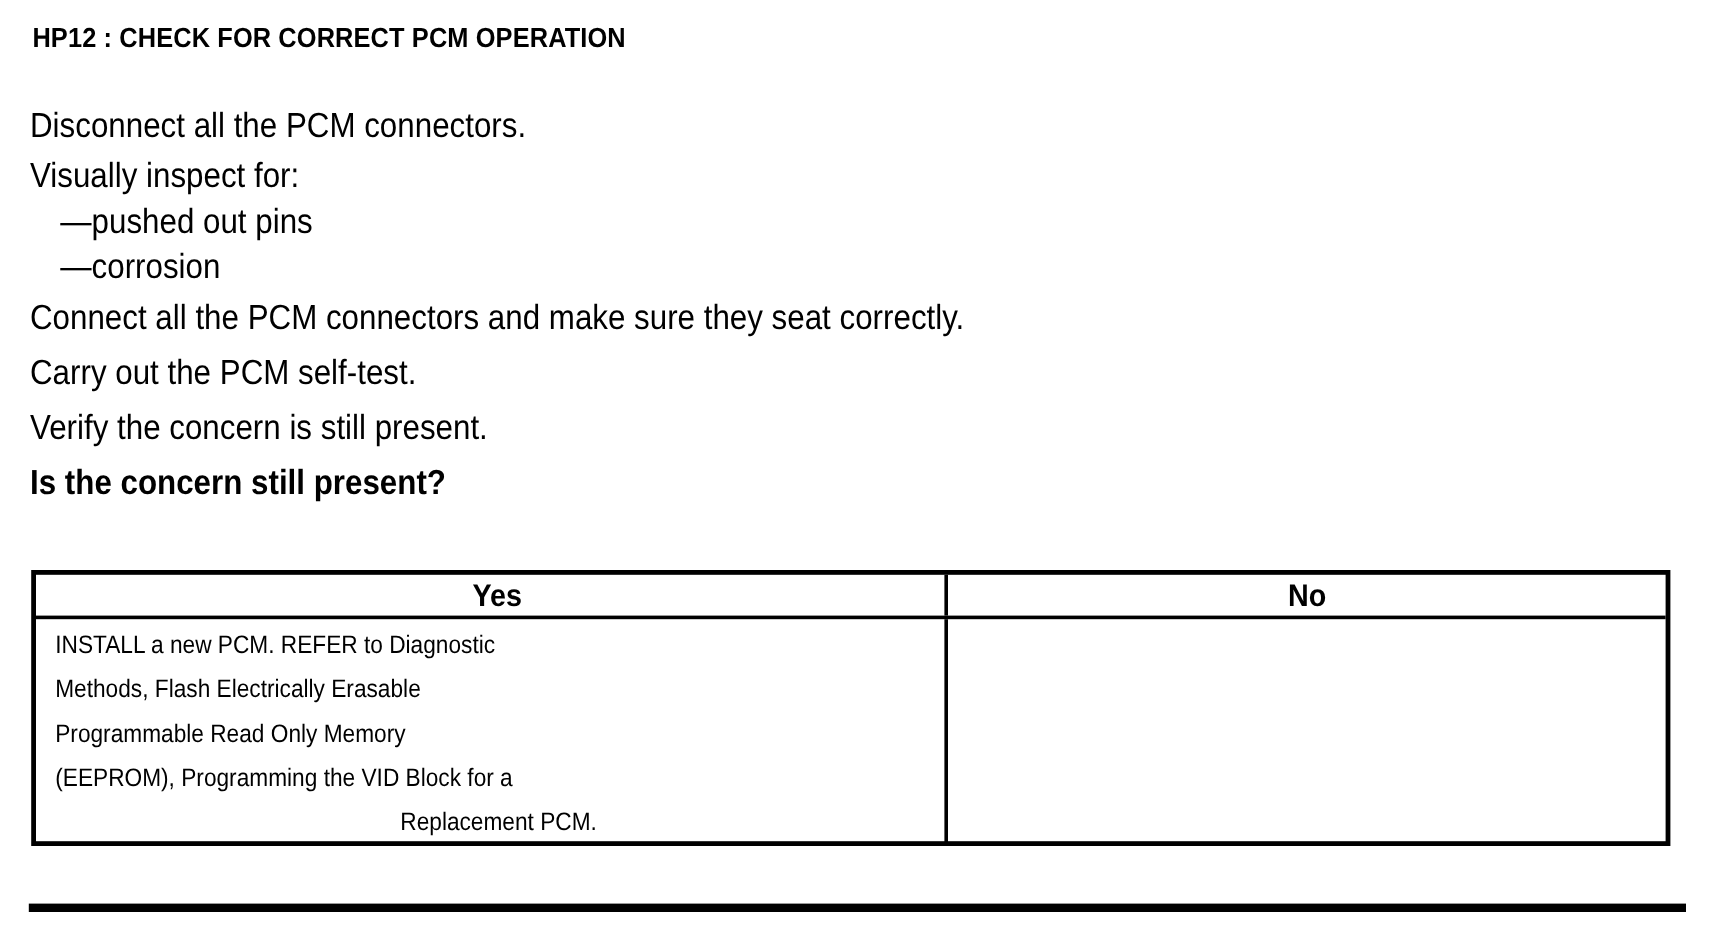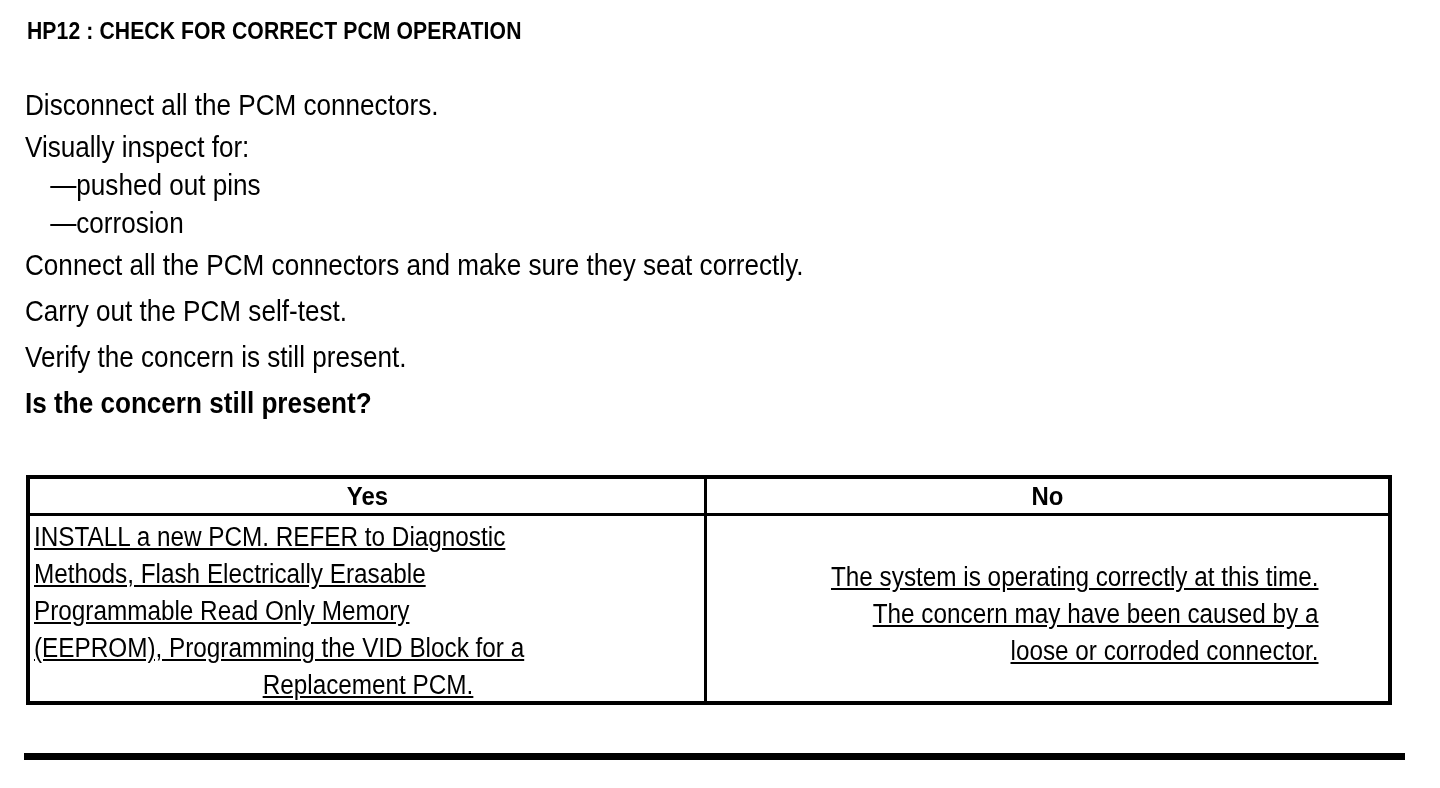--- a/index.html
+++ b/index.html
@@ -77,24 +77,25 @@
     height: 37px;
     border-bottom: 3px solid #000;
     box-sizing: border-box;
   }
   .table-body {
     display: flex;
     height: 186px;
     box-sizing: border-box;
   }
   .col-left {
-    width: 677px;
+    width: 748px;
     box-sizing: border-box;
     border-right: 3px solid #000;
     position: relative;
+    margin-left: 12px;
   }
   .col-right {
     flex: 1;
     box-sizing: border-box;
     position: relative;
     text-align: right;
   }
   .head-cell {
     display: flex;
     align-items: center;
@@ -105,23 +106,22 @@
   }
   .head-cell span {
     display: inline-block;
     transform: scaleX(0.92);
   }
 
   .cell-text {
     position: absolute;
     left: 4px;
     right: 2px;
-    font-size: 27px;
+    font-size: 21px;
     line-height: 37px;
-    text-decoration: underline;
   }
   .cell-text .ln {
     white-space: nowrap;
     transform: scaleX(0.9);
     transform-origin: left top;
   }
   .cell-text .ln.center {
     transform-origin: center top;
     text-align: center;
   }
@@ -175,26 +175,19 @@
     <div class="table-body">
       <div class="col-left">
         <div class="cell-text left-cell-text">
           <div class="ln">INSTALL a new PCM. REFER to Diagnostic</div>
           <div class="ln">Methods, Flash Electrically Erasable</div>
           <div class="ln">Programmable Read Only Memory</div>
           <div class="ln">(EEPROM), Programming the VID Block for a</div>
           <div class="ln center">Replacement PCM.</div>
         </div>
       </div>
-      <div class="col-right">
-        <div class="cell-text right-cell-text">
-          <div class="ln">The system is operating correctly at this time.</div>
-          <div class="ln">The concern may have been caused by a</div>
-          <div class="ln">loose or corroded connector.</div>
-        </div>
-      </div>
     </div>
 
   </div>
 
   <div class="bottom-rule"></div>
 
 </div>
 
 </body></html>

